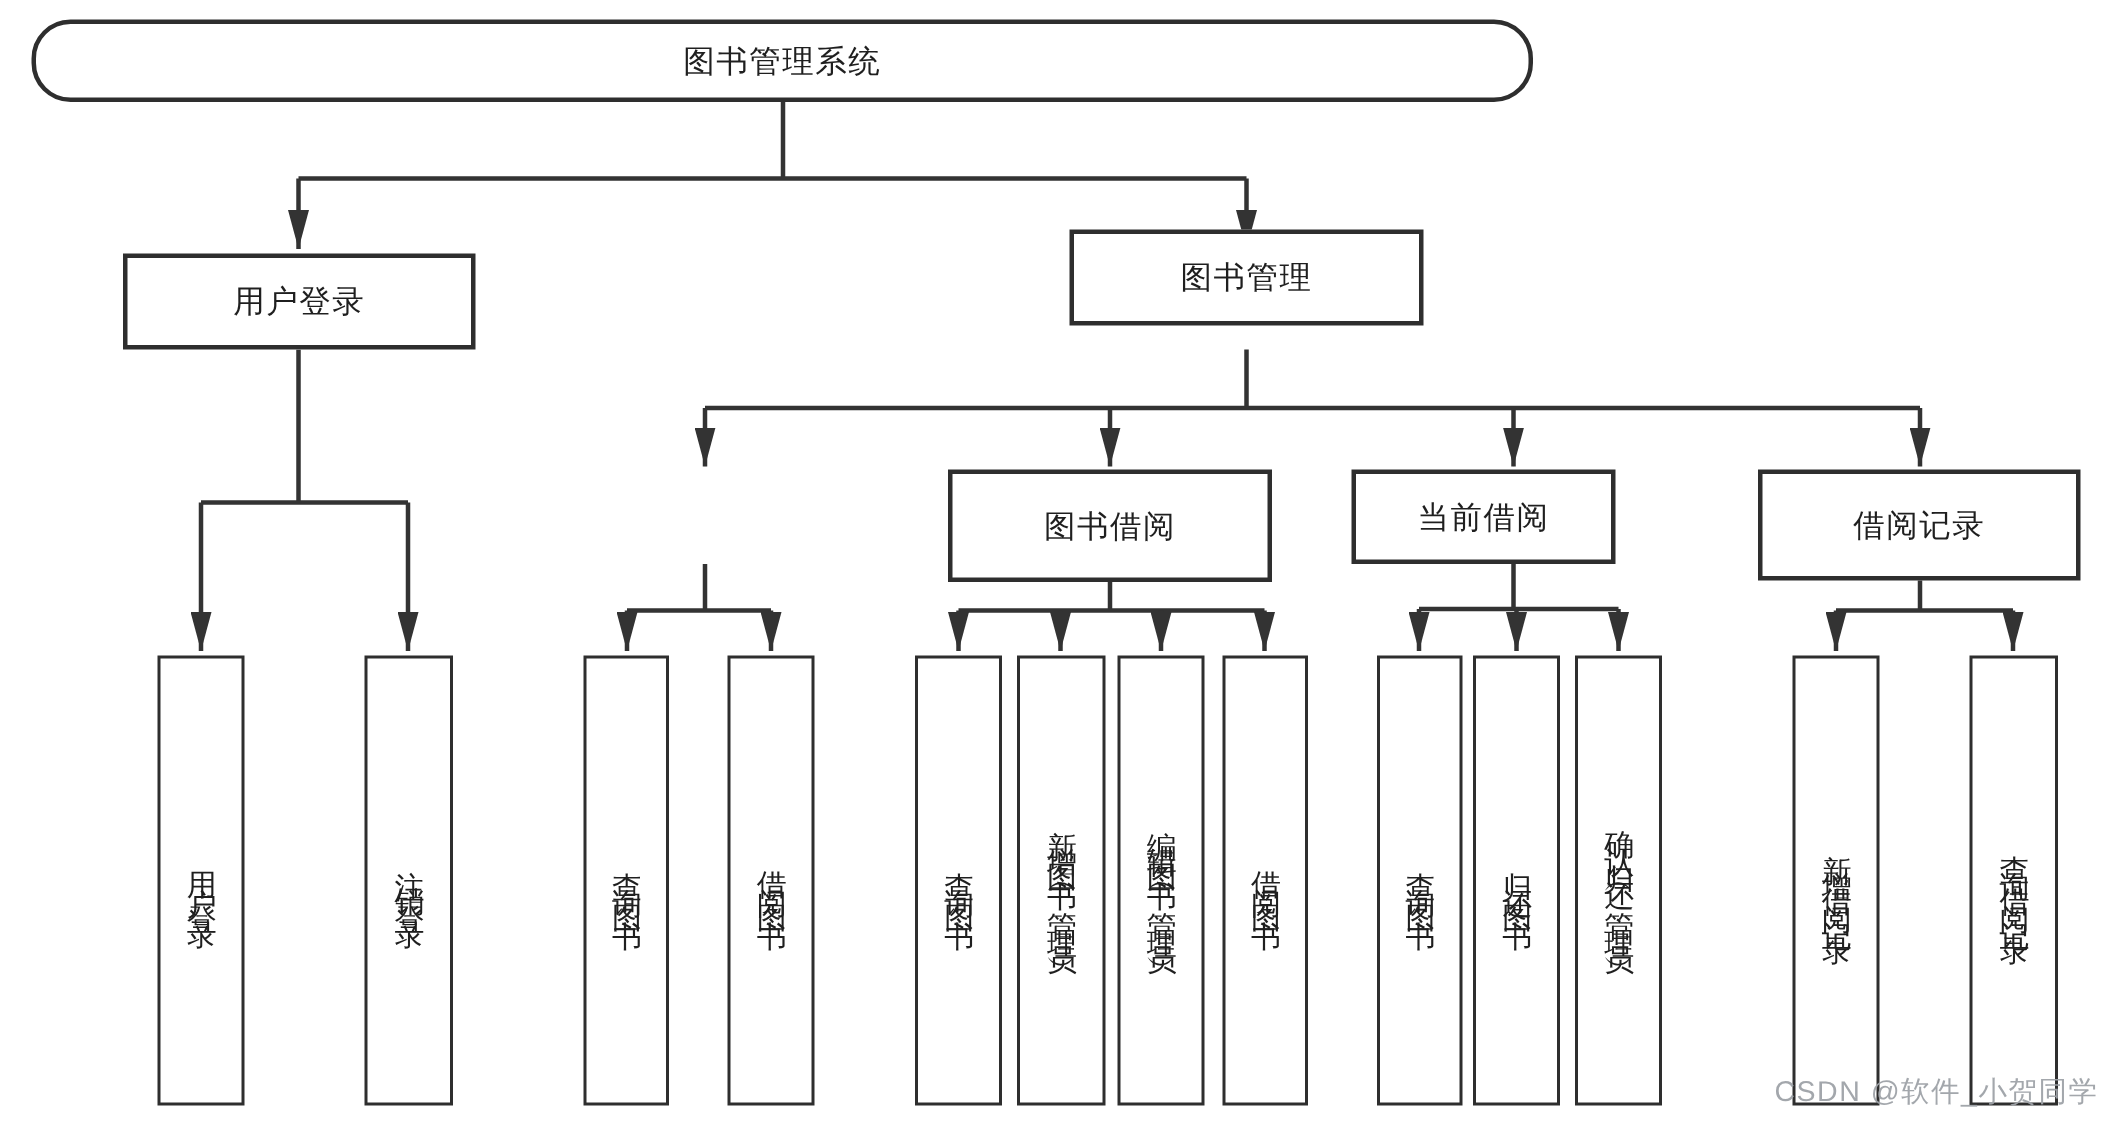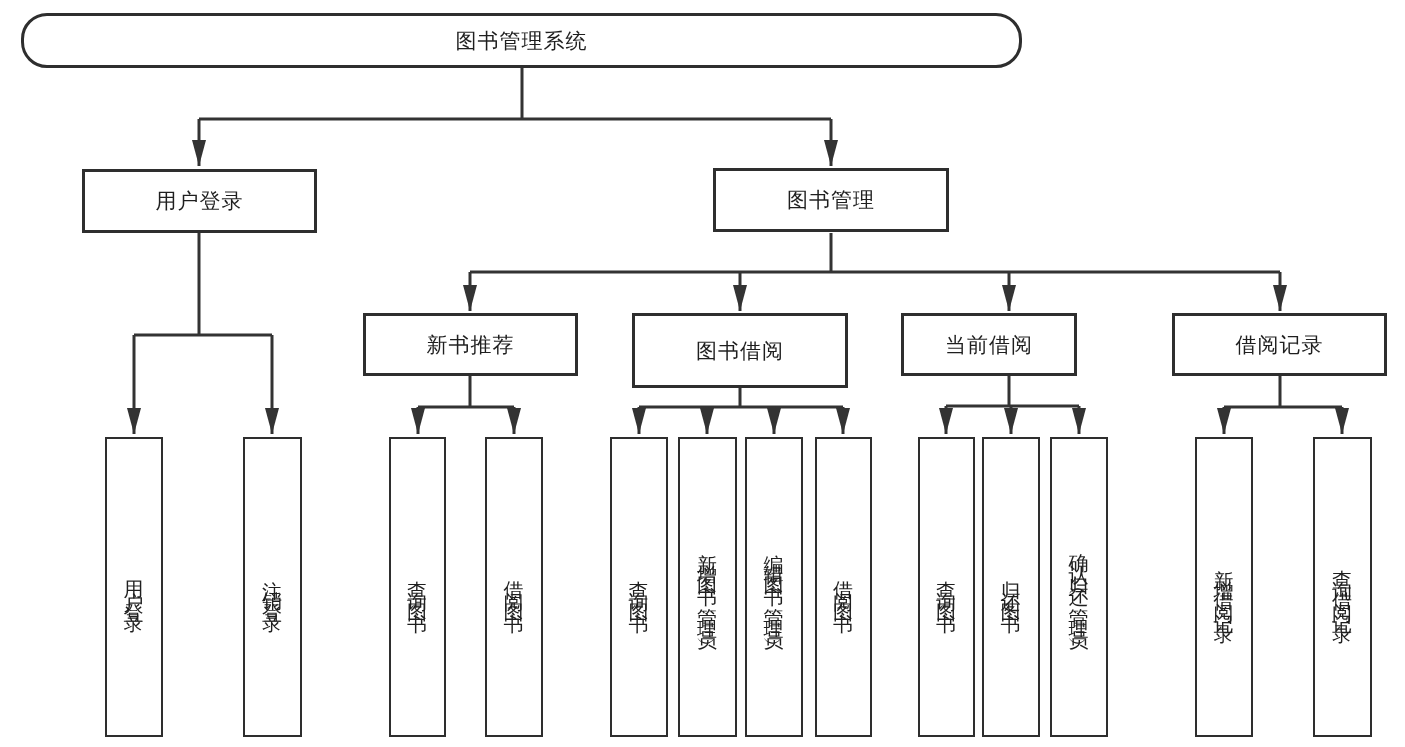--- a/index.html
+++ b/index.html
@@ -104,26 +104,25 @@
 
       <path d="M1280,376 V407 M1224,407 H1342"></path>
       <path d="M1224,407 V434" marker-end="url(#arrow)"></path>
       <path d="M1342,407 V434" marker-end="url(#arrow)"></path>
     </g>
   </svg>
 
   <div class="node hbox" style="left:21px; top:13px; width:1001px; height:55px;border-radius:26px;">图书管理系统</div>
 
   <div class="node hbox" style="left:82px; top:169px; width:235px; height:64px;">用户登录</div>
-  <div class="node hbox" style="left:713px; top:168px; width:236px; height:64px;">图书管理</div>
+  <div class="node hbox" style="left:713px; top:153px; width:236px; height:64px;">图书管理</div>
 
-  <div class="node hbox" style="left:363px; top:313px; width:215px; height:63px;">新书推荐</div>
   <div class="node hbox" style="left:632px; top:313px; width:216px; height:75px;">图书借阅</div>
   <div class="node hbox" style="left:901px; top:313px; width:176px; height:63px;">当前借阅</div>
-  <div class="node hbox" style="left:1172px; top:313px; width:215px; height:63px;">借阅记录</div>
+  <div class="node hbox" style="left:1172px; top:313px; width:215px; height:74px;">借阅记录</div>
 
   <div class="node vbox" style="left:105px; top:437px; width:58px; height:300px;">
     <span class="vtext">用户登录</span>
   </div>
   <div class="node vbox" style="left:243px; top:437px; width:59px; height:300px;">
     <span class="vtext">注销登录</span>
   </div>
 
   <div class="node vbox" style="left:389px; top:437px; width:57px; height:300px;">
     <span class="vtext">查询图书</span>
@@ -155,14 +154,15 @@
     <span class="vtext">确认归还（管理员）</span>
   </div>
 
   <div class="node vbox" style="left:1195px; top:437px; width:58px; height:300px;">
     <span class="vtext">新增借阅记录</span>
   </div>
   <div class="node vbox" style="left:1313px; top:437px; width:59px; height:300px;">
     <span class="vtext">查询借阅记录</span>
   </div>
 
+  <div class="watermark">CSDN @软件_小贺同学</div>
 
 </div>
 
 </body></html>

